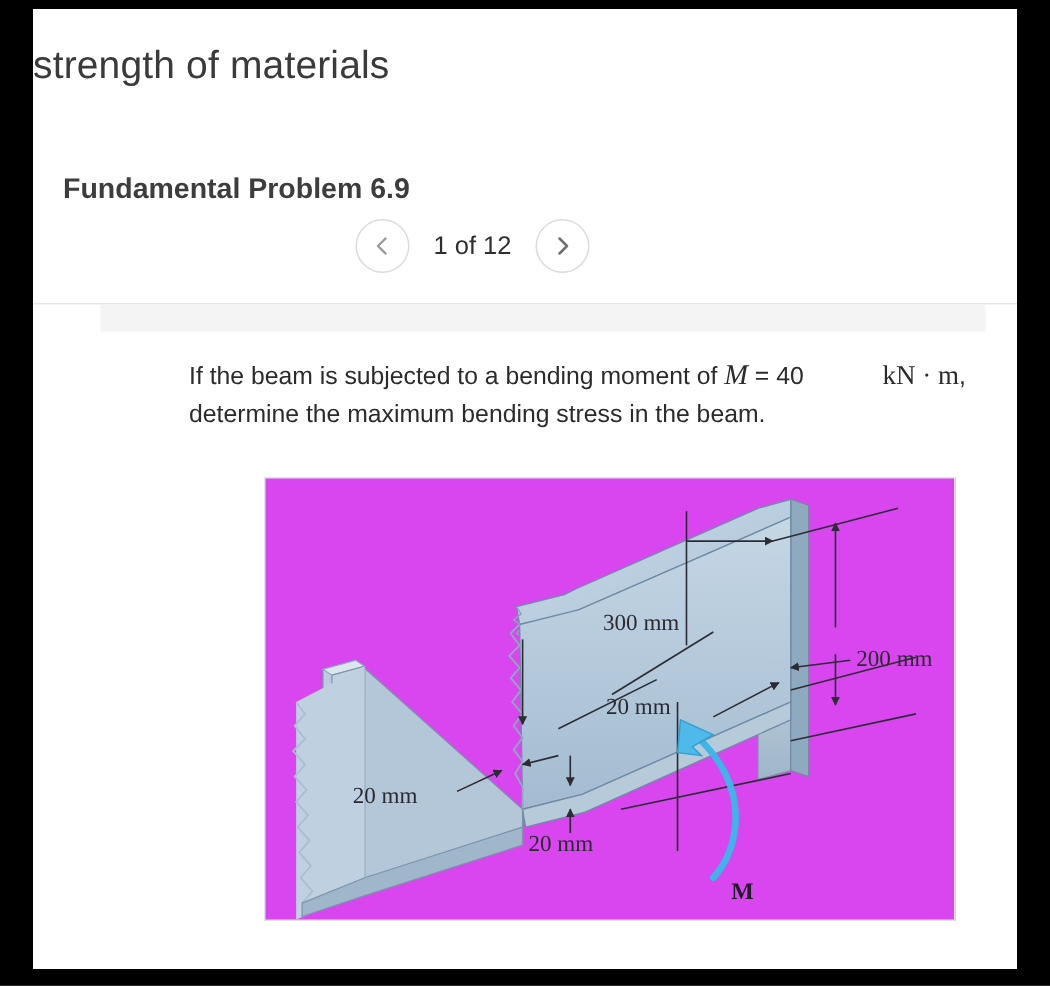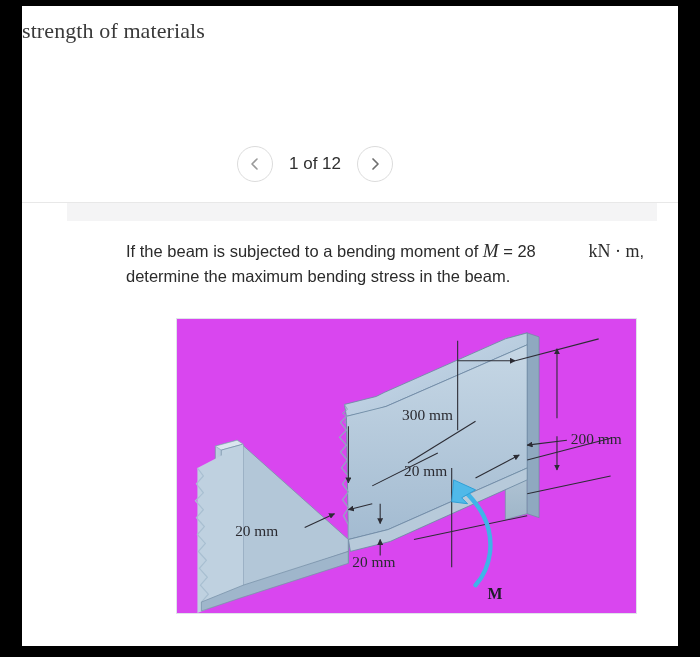--- a/index.html
+++ b/index.html
@@ -30,24 +30,24 @@
     width: 656px;
     height: 640px;
     background: #ffffff;
     overflow: hidden;
   }
 
   
   #query-title {
     position: absolute;
     left: 0px;
-    top: 12px;
-    font-size: 22px;
+    top: 22px;
+    font-size: 26px;
     color: #3a3a3a;
-    font-family: Liberation Serif, serif;
+    font-family: Liberation Sans, sans-serif;
     letter-spacing: 0.1px;
     white-space: nowrap;
   }
 
   
   #problem-heading {
     position: absolute;
     left: 20px;
     top: 110px;
     font-size: 19px;
@@ -155,20 +155,21 @@
 </style>
 </head>
 <body>
 
 <div id="screen">
 
   <div id="page">
 
     <div id="query-title">strength of materials</div>
 
+    <div id="problem-heading">Fundamental Problem 6.9</div>
 
     <div id="pager">
       <button class="pager-btn">
         <span>
           <svg width="14" height="14" viewBox="0 0 14 14">
             <polyline points="9,2 4,7 9,12" fill="none" stroke="#9a9a9a" stroke-width="1.6" stroke-linecap="round" stroke-linejoin="round"></polyline>
           </svg>
         </span>
       </button>
 
@@ -180,21 +181,21 @@
             <polyline points="5,2 10,7 5,12" fill="none" stroke="#6f6f6f" stroke-width="1.7" stroke-linecap="round" stroke-linejoin="round"></polyline>
           </svg>
         </span>
       </button>
     </div>
 
     <div id="header-divider"></div>
     <div id="content-band"></div>
 
     <div id="problem-statement">
-      <span>If the beam is subjected to a bending moment of </span><span class="mathvar">M</span><span> = </span><span>28</span>&nbsp;<span class="mathunit">kN · m</span><span>, determine the maximum bending stress in the beam.</span>
+      <span>If the beam is subjected to a bending moment of </span><span class="mathvar">M</span><span> = </span><span>40</span>&nbsp;<span class="mathunit">kN · m</span><span>, determine the maximum bending stress in the beam.</span>
     </div>
 
     <div id="figure-box">
       <svg id="figure-svg" viewBox="0 0 461 296" xmlns="http://www.w3.org/2000/svg">
         <defs>
           <linearGradient id="gFlangeTop" x1="0" y1="0" x2="1" y2="1">
             <stop offset="0%" stop-color="#cddded"></stop>
             <stop offset="100%" stop-color="#a9c0d4"></stop>
           </linearGradient>
           <linearGradient id="gWeb" x1="0" y1="0" x2="0" y2="1">

